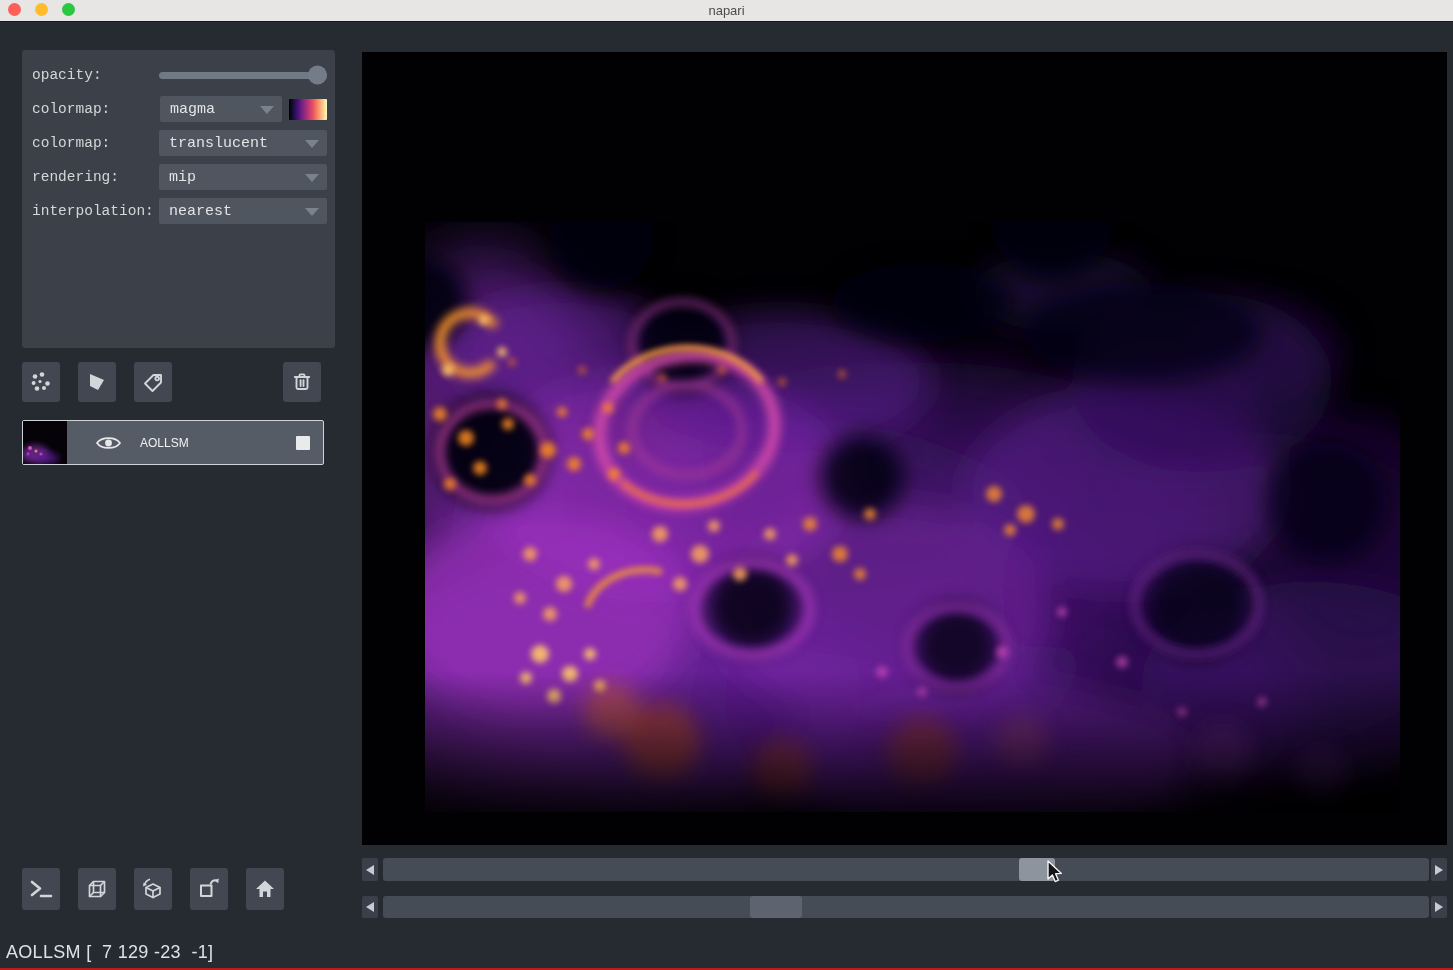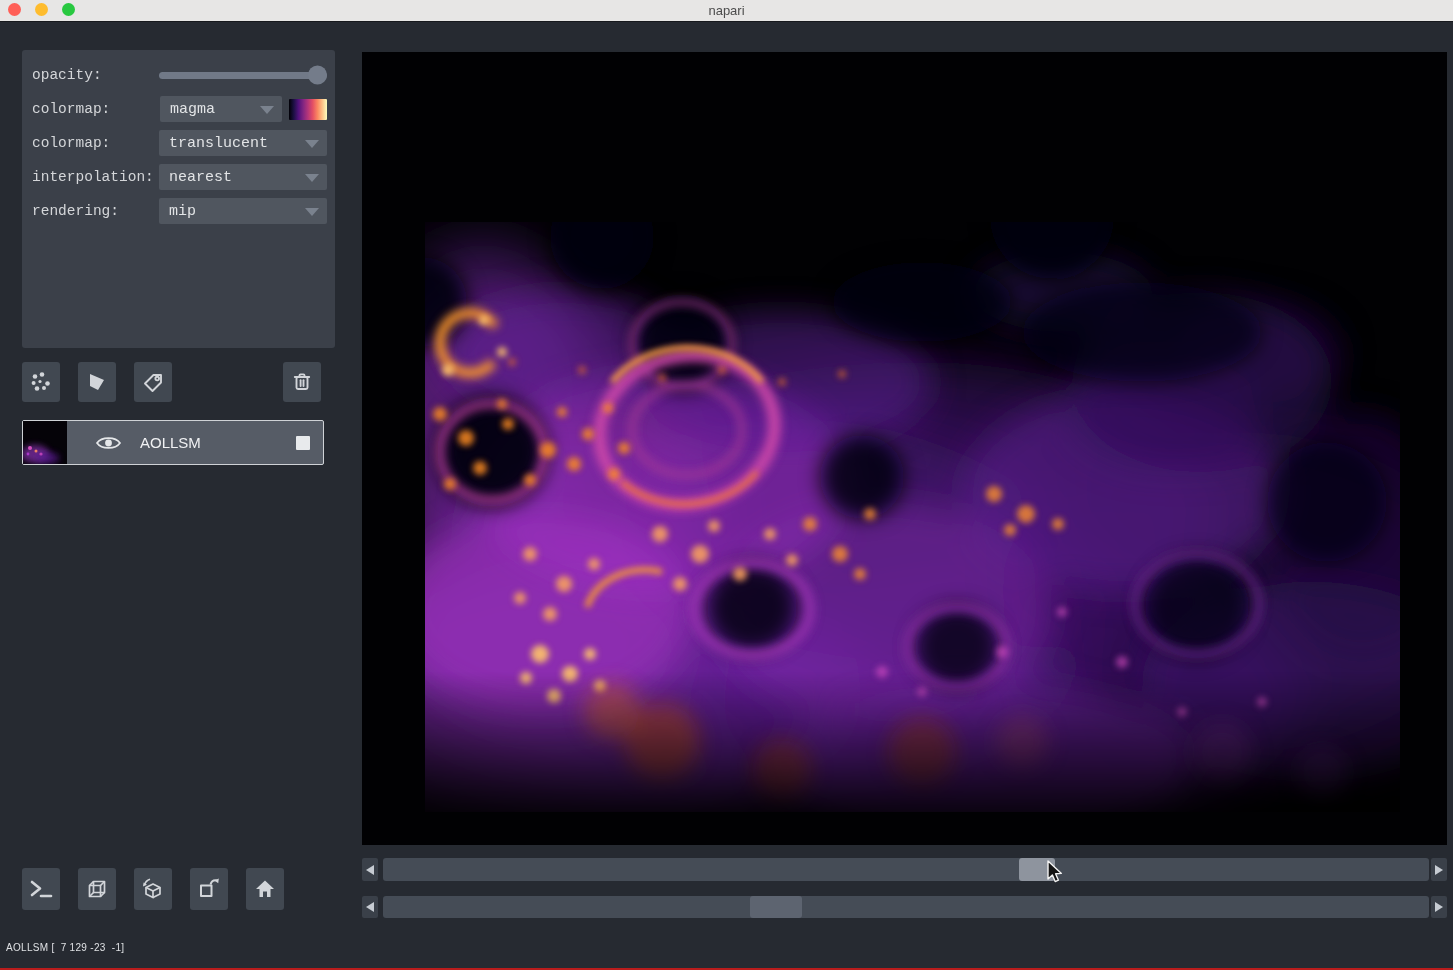--- a/index.html
+++ b/index.html
@@ -61,28 +61,28 @@
   }
   .sq-btn svg { display:block; }
   
   .layer-row {
     position:absolute; left:22px; top:420px; width:302px; height:45px;
     background:#565c66; border:1px solid #cfd2d6; border-radius:2px;
     display:flex; align-items:center;
   }
   .layer-thumb { width:44px; height:43px; flex:none; background:#050308; }
   .layer-eye { margin-left:28px; flex:none; display:flex; }
-  .layer-name { margin-left:18px; font-size:15px; color:#f0f1f3; flex:1; }
+  .layer-name { margin-left:18px; font-size:12px; color:#f0f1f3; flex:1; }
   .layer-check { width:14px; height:14px; background:#e8eaec; border-radius:1px; margin-right:13px; flex:none; }
   
   .viewerbtn-row { position:absolute; left:22px; top:868px; height:42px; }
   .viewerbtn-row .sq-btn { height:42px; }
   
   .status-text {
-    position:absolute; left:6px; top:942px; font-size:10px; color:#dfe1e4;
+    position:absolute; left:6px; top:942px; font-size:18px; color:#dfe1e4;
     white-space:pre; letter-spacing:.3px;
   }
   
   .canvas {
     position:absolute; left:362px; top:52px; width:1085px; height:793px;
     background:#010103;
   }
   .canvas svg { display:block; }
   
   .dim-row { position:absolute; left:362px; width:1085px; }
@@ -143,34 +143,34 @@
       <div class="ctl-label">colormap:</div>
       <div class="ctl-control">
         <div class="dropdown" style="width:168px;text-align:center;">
           <span>translucent</span>
           <span class="dd-arrow"></span>
         </div>
       </div>
     </div>
 
     <div class="ctl-row">
+      <div class="ctl-label">rendering:</div>
+      <div class="ctl-control">
+        <div class="dropdown" style="width:168px;">
+          <span>mip</span>
+          <span class="dd-arrow"></span>
+        </div>
+      </div>
+    </div>
+
+    <div class="ctl-row">
       <div class="ctl-label">interpolation:</div>
       <div class="ctl-control">
         <div class="dropdown" style="width:168px;">
           <span>nearest</span>
-          <span class="dd-arrow"></span>
-        </div>
-      </div>
-    </div>
-
-    <div class="ctl-row">
-      <div class="ctl-label">rendering:</div>
-      <div class="ctl-control">
-        <div class="dropdown" style="width:168px;">
-          <span>mip</span>
           <span class="dd-arrow"></span>
         </div>
       </div>
     </div>
   </div>
 
   <div class="layerbtn-row">
     <div class="sq-btn" style="left:0;">
       <svg width="24" height="24" viewBox="0 0 24 24">
         <g fill="#d2d5d9">

